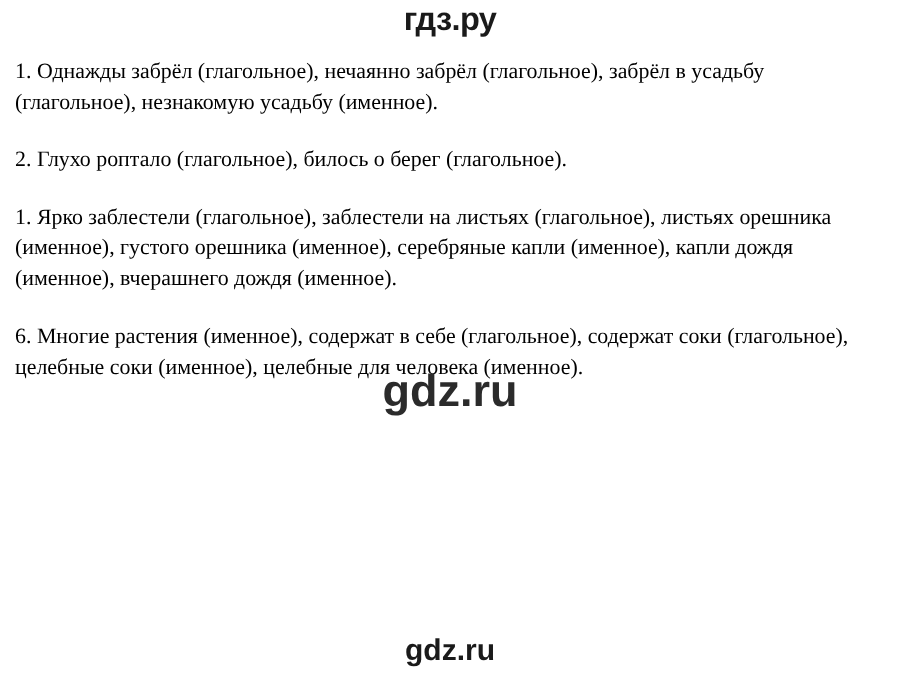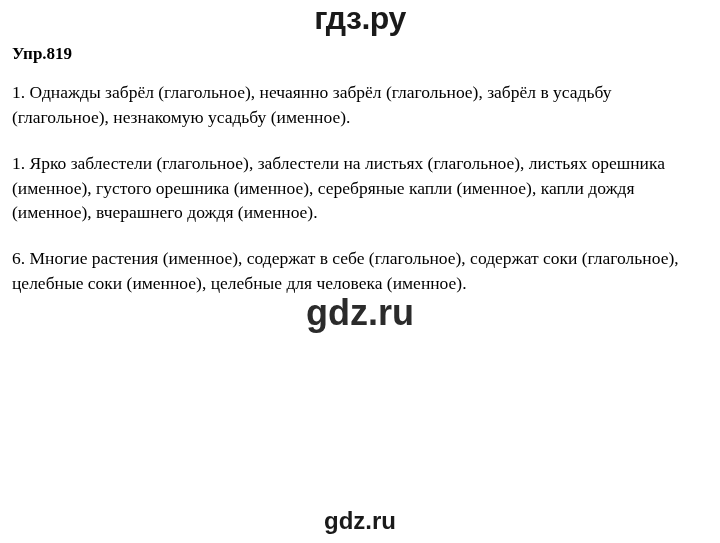--- a/index.html
+++ b/index.html
@@ -21,21 +21,21 @@
     height: 543px;
   }
   .site-logo-top {
     position: absolute;
     top: 0px;
     left: 0;
     width: 720px;
     text-align: center;
     font-family: "Liberation Sans", sans-serif;
     font-weight: bold;
-    font-size: 32px;
+    font-size: 26px;
     color: #1a1a1a;
     letter-spacing: -0.5px;
   }
   .content {
     position: absolute;
     top: 44px;
     left: 12px;
     width: 690px;
   }
   .exercise-title {
@@ -83,24 +83,24 @@
   }
 </style>
 </head>
 <body>
 
 <div class="page">
 
   <div class="site-logo-top">гдз.ру</div>
 
   <div class="content">
-    <div class="exercise-title">Упр.819</div>
 
     <div class="answer-list">
       <p class="answer-item">1. Однажды забрёл (глагольное), нечаянно забрёл (глагольное), забрёл в усадьбу (глагольное), незнакомую усадьбу (именное).</p>
+      <p class="answer-item">2. Глухо роптало (глагольное), билось о берег (глагольное).</p>
       <p class="answer-item">1. Ярко заблестели (глагольное), заблестели на листьях (глагольное), листьях орешника (именное), густого орешника (именное), серебряные капли (именное), капли дождя (именное), вчерашнего дождя (именное).</p>
       <p class="answer-item">6. Многие растения (именное), содержат в себе (глагольное), содержат соки (глагольное), целебные соки (именное), целебные для человека (именное).</p>
     </div>
   </div>
 
   <div class="watermark-center">gdz.ru</div>
 
   <div class="site-logo-bottom">gdz.ru</div>
 
 </div>

